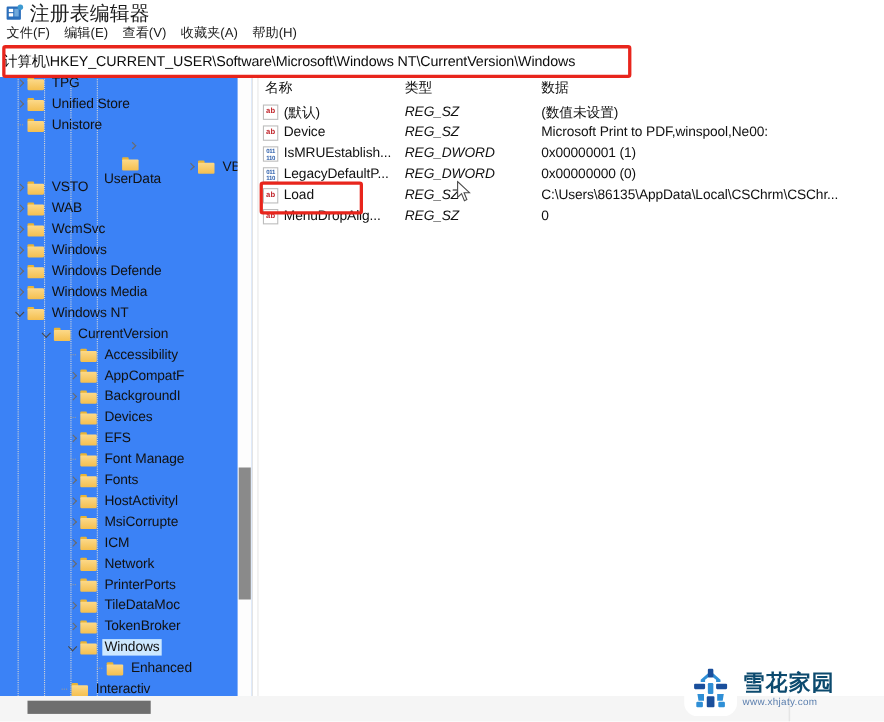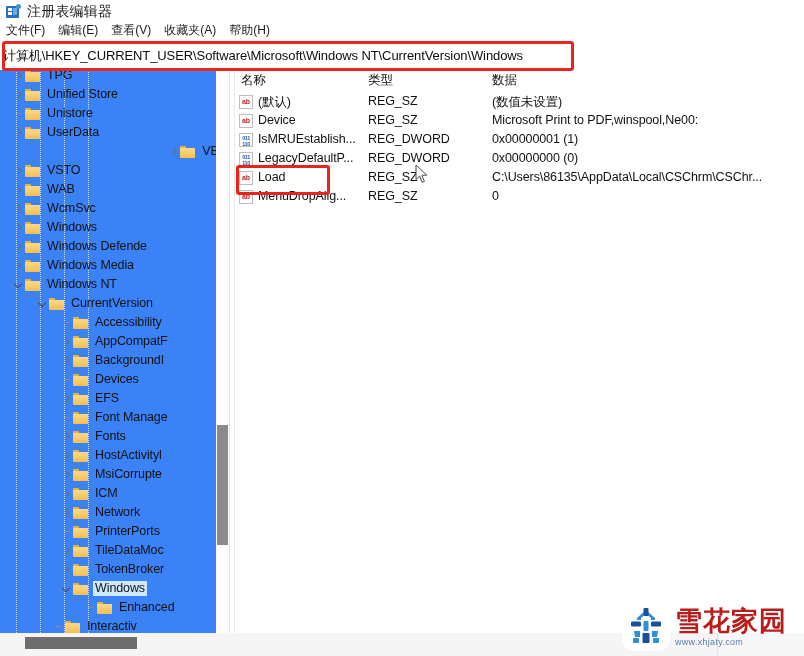--- a/index.html
+++ b/index.html
@@ -59,21 +59,21 @@
     background: #6fa8dc;
   }
   .app-icon .dot {
     position: absolute;
     right: 0px; top: 0px;
     width: 5px; height: 5px;
     background: #3d9ad1;
     border-radius: 50%;
   }
   .title-text {
-    font-size: 14px;
+    font-size: 18px;
     color: #1b1b1b;
     letter-spacing: .2px;
     white-space: nowrap;
   }
 
   
   .menubar {
     height: 18px;
     display: flex;
     align-items: flex-start;
@@ -305,21 +305,21 @@
   }
   .vcell {
     position: absolute;
     top: 2px;
     font-size: 12.5px;
     color: #111;
     white-space: nowrap;
     letter-spacing: -.1px;
   }
   .c-name { left: 22px; }
-  .c-type { left: 132px; }
+  .c-type { left: 132px; font-style: italic; }
   .c-data { left: 256px; }
 
   
   .cursor {
     position: absolute;
     left: 415px;
     top: 94px;
     width: 14px;
     height: 20px;
     z-index: 40;
@@ -402,23 +402,23 @@
     flex: 0 0 auto;
     margin-right: 5px;
   }
   .wm-text {
     display: flex;
     flex-direction: column;
     justify-content: center;
     line-height: 1;
   }
   .wm-name {
-    font-size: 27px;
+    font-size: 20px;
     font-weight: bold;
-    color: #b91c1c;
+    color: #0c4a6e;
     letter-spacing: 1px;
     white-space: nowrap;
   }
   .wm-url {
     font-size: 9px;
     color: #5b7fae;
     letter-spacing: .3px;
     margin-top: 3px;
     white-space: nowrap;
   }
@@ -474,21 +474,21 @@
           <div class="tlabel">Unified Store</div>
         </div>
         <div class="tree-row" style="padding-left: 12px;">
           <div class="twist leaf"></div>
           <div class="folder">
             <div class="tab"></div>
             <div class="body"></div>
           </div>
           <div class="tlabel">Unistore</div>
         </div>
-        <div class="tree-row" style="padding-left: 12px;">
+        <div class="tree-row" style="padding-left: 12px; flex-direction: column;">
           <div class="twist collapsed"></div>
           <div class="folder">
             <div class="tab"></div>
             <div class="body"></div>
           </div>
           <div class="tlabel">UserData</div>
         </div>
         <div class="tree-row" style="padding-left: 20px; justify-content: flex-end;">
           <div class="twist collapsed"></div>
           <div class="folder">

